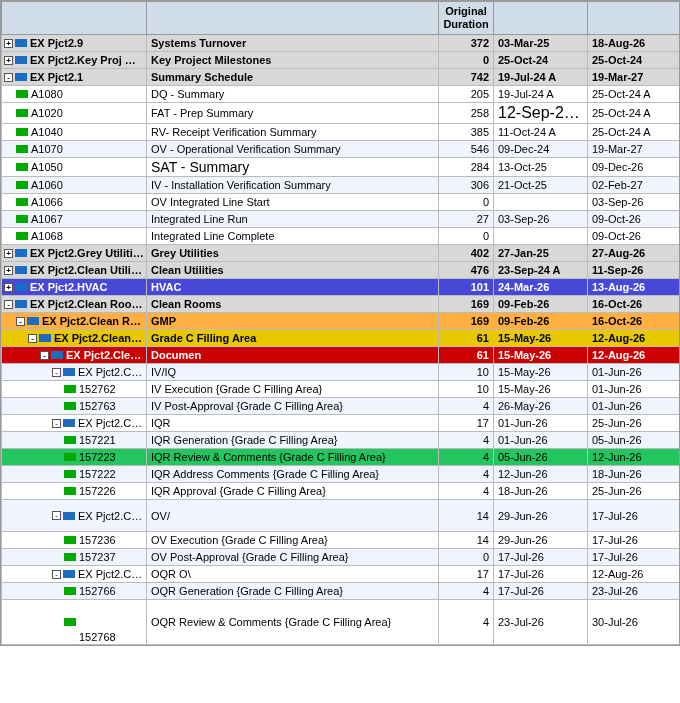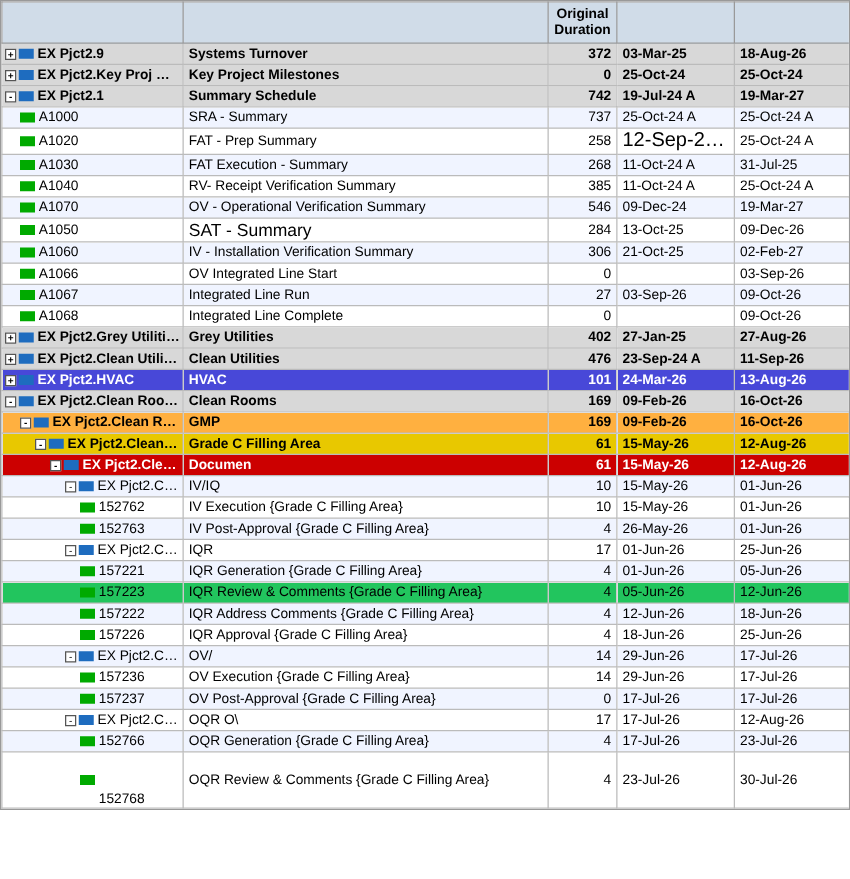--- a/index.html
+++ b/index.html
@@ -100,59 +100,46 @@
               <span style="display: inline-flex; align-items: center; justify-content: center; width: 9px; height: 9px; border: 1px solid rgb(85, 85, 85); font-size: 8px; margin-right: 2px; background: rgb(255, 255, 255); color: rgb(0, 0, 0); flex-shrink: 0; cursor: pointer;">-</span>
               <span style="display: inline-block; width: 12px; height: 8px; margin-right: 3px; flex-shrink: 0; background: rgb(30, 108, 191);"></span>
               <span style="font-size: 11px; white-space: nowrap; overflow: hidden; text-overflow: ellipsis;">EX Pjct2.1</span>
             </div>
           </td>
           <td style="border: 1px solid rgb(187, 187, 187); padding: 1px 4px; height: 17px; overflow: hidden; color: rgb(0, 0, 0); font-weight: bold; font-size: 11px; white-space: nowrap; text-overflow: ellipsis;">Summary Schedule</td>
           <td style="border: 1px solid rgb(187, 187, 187); padding: 1px 4px; height: 17px; text-align: right; color: rgb(0, 0, 0); font-weight: bold; font-size: 11px;">742</td>
           <td style="border: 1px solid rgb(187, 187, 187); padding: 1px 4px; height: 17px; color: rgb(0, 0, 0); font-weight: bold; font-size: 11px; white-space: nowrap;">19-Jul-24 A</td>
           <td style="border: 1px solid rgb(187, 187, 187); padding: 1px 4px; height: 17px; color: rgb(0, 0, 0); font-weight: bold; font-size: 11px; white-space: nowrap;">19-Mar-27</td>
         </tr>
-        <tr style="background: rgb(240, 244, 255);">
-          <td style="border: 1px solid rgb(187, 187, 187); padding: 1px 2px; height: 17px; overflow: hidden; color: rgb(0, 0, 0); font-weight: normal;">
-            <div style="display: flex; align-items: center; overflow: hidden;">
-              <span style="display: inline-block; width: 12px; flex-shrink: 0;"></span>
-              <span style="display: inline-block; width: 12px; height: 8px; margin-right: 3px; flex-shrink: 0; background: rgb(0, 170, 0);"></span>
-              <span style="font-size: 11px; white-space: nowrap; overflow: hidden; text-overflow: ellipsis;">A1000</span>
-            </div>
-          </td>
-          <td style="border: 1px solid rgb(187, 187, 187); padding: 1px 4px; height: 17px; overflow: hidden; color: rgb(0, 0, 0); font-weight: normal; font-size: 11px; white-space: nowrap; text-overflow: ellipsis;">SRA - Summary</td>
-          <td style="border: 1px solid rgb(187, 187, 187); padding: 1px 4px; height: 17px; text-align: right; color: rgb(0, 0, 0); font-weight: normal; font-size: 11px;">737</td>
-          <td style="border: 1px solid rgb(187, 187, 187); padding: 1px 4px; height: 17px; color: rgb(0, 0, 0); font-weight: normal; font-size: 11px; white-space: nowrap;">25-Oct-24 A</td>
+        <tr style="background: rgb(255, 255, 255);">
+          <td style="border: 1px solid rgb(187, 187, 187); padding: 1px 2px; height: 17px; overflow: hidden; color: rgb(0, 0, 0); font-weight: normal;">
+            <div style="display: flex; align-items: center; overflow: hidden;">
+              <span style="display: inline-block; width: 12px; flex-shrink: 0;"></span>
+              <span style="display: inline-block; width: 12px; height: 8px; margin-right: 3px; flex-shrink: 0; background: rgb(0, 170, 0);"></span>
+              <span style="font-size: 11px; white-space: nowrap; overflow: hidden; text-overflow: ellipsis;">A1080</span>
+            </div>
+          </td>
+          <td style="border: 1px solid rgb(187, 187, 187); padding: 1px 4px; height: 17px; overflow: hidden; color: rgb(0, 0, 0); font-weight: normal; font-size: 11px; white-space: nowrap; text-overflow: ellipsis;">DQ - Summary</td>
+          <td style="border: 1px solid rgb(187, 187, 187); padding: 1px 4px; height: 17px; text-align: right; color: rgb(0, 0, 0); font-weight: normal; font-size: 11px;">205</td>
+          <td style="border: 1px solid rgb(187, 187, 187); padding: 1px 4px; height: 17px; color: rgb(0, 0, 0); font-weight: normal; font-size: 11px; white-space: nowrap;">19-Jul-24 A</td>
           <td style="border: 1px solid rgb(187, 187, 187); padding: 1px 4px; height: 17px; color: rgb(0, 0, 0); font-weight: normal; font-size: 11px; white-space: nowrap;">25-Oct-24 A</td>
         </tr>
         <tr style="background: rgb(255, 255, 255);">
           <td style="border: 1px solid rgb(187, 187, 187); padding: 1px 2px; height: 17px; overflow: hidden; color: rgb(0, 0, 0); font-weight: normal;">
             <div style="display: flex; align-items: center; overflow: hidden;">
               <span style="display: inline-block; width: 12px; flex-shrink: 0;"></span>
               <span style="display: inline-block; width: 12px; height: 8px; margin-right: 3px; flex-shrink: 0; background: rgb(0, 170, 0);"></span>
               <span style="font-size: 11px; white-space: nowrap; overflow: hidden; text-overflow: ellipsis;">A1020</span>
             </div>
           </td>
           <td style="border: 1px solid rgb(187, 187, 187); padding: 1px 4px; height: 17px; overflow: hidden; color: rgb(0, 0, 0); font-weight: normal; font-size: 11px; white-space: nowrap; text-overflow: ellipsis;">FAT - Prep Summary</td>
           <td style="border: 1px solid rgb(187, 187, 187); padding: 1px 4px; height: 17px; text-align: right; color: rgb(0, 0, 0); font-weight: normal; font-size: 11px;">258</td>
           <td style="border: 1px solid rgb(187, 187, 187); padding: 1px 4px; height: 17px; color: rgb(0, 0, 0); font-weight: normal; font-size: 16px; white-space: nowrap;">12-Sep-24 A</td>
           <td style="border: 1px solid rgb(187, 187, 187); padding: 1px 4px; height: 17px; color: rgb(0, 0, 0); font-weight: normal; font-size: 11px; white-space: nowrap;">25-Oct-24 A</td>
         </tr>
-        <tr style="background: rgb(240, 244, 255);">
-          <td style="border: 1px solid rgb(187, 187, 187); padding: 1px 2px; height: 17px; overflow: hidden; color: rgb(0, 0, 0); font-weight: normal;">
-            <div style="display: flex; align-items: center; overflow: hidden;">
-              <span style="display: inline-block; width: 12px; flex-shrink: 0;"></span>
-              <span style="display: inline-block; width: 12px; height: 8px; margin-right: 3px; flex-shrink: 0; background: rgb(0, 170, 0);"></span>
-              <span style="font-size: 11px; white-space: nowrap; overflow: hidden; text-overflow: ellipsis;">A1030</span>
-            </div>
-          </td>
-          <td style="border: 1px solid rgb(187, 187, 187); padding: 1px 4px; height: 17px; overflow: hidden; color: rgb(0, 0, 0); font-weight: normal; font-size: 11px; white-space: nowrap; text-overflow: ellipsis;">FAT Execution - Summary</td>
-          <td style="border: 1px solid rgb(187, 187, 187); padding: 1px 4px; height: 17px; text-align: right; color: rgb(0, 0, 0); font-weight: normal; font-size: 11px;">268</td>
-          <td style="border: 1px solid rgb(187, 187, 187); padding: 1px 4px; height: 17px; color: rgb(0, 0, 0); font-weight: normal; font-size: 11px; white-space: nowrap;">11-Oct-24 A</td>
-          <td style="border: 1px solid rgb(187, 187, 187); padding: 1px 4px; height: 17px; color: rgb(0, 0, 0); font-weight: normal; font-size: 11px; white-space: nowrap;">31-Jul-25</td>
-        </tr>
         <tr style="background: rgb(255, 255, 255);">
           <td style="border: 1px solid rgb(187, 187, 187); padding: 1px 2px; height: 17px; overflow: hidden; color: rgb(0, 0, 0); font-weight: normal;">
             <div style="display: flex; align-items: center; overflow: hidden;">
               <span style="display: inline-block; width: 12px; flex-shrink: 0;"></span>
               <span style="display: inline-block; width: 12px; height: 8px; margin-right: 3px; flex-shrink: 0; background: rgb(0, 170, 0);"></span>
               <span style="font-size: 11px; white-space: nowrap; overflow: hidden; text-overflow: ellipsis;">A1040</span>
             </div>
           </td>
           <td style="border: 1px solid rgb(187, 187, 187); padding: 1px 4px; height: 17px; overflow: hidden; color: rgb(0, 0, 0); font-weight: normal; font-size: 11px; white-space: nowrap; text-overflow: ellipsis;">RV- Receipt Verification Summary</td>
           <td style="border: 1px solid rgb(187, 187, 187); padding: 1px 4px; height: 17px; text-align: right; color: rgb(0, 0, 0); font-weight: normal; font-size: 11px;">385</td>
@@ -443,21 +430,21 @@
         </tr>
         <tr style="background: rgb(240, 244, 255);">
           <td style="border: 1px solid rgb(187, 187, 187); padding: 1px 2px; height: 17px; overflow: hidden; color: rgb(0, 0, 0); font-weight: normal;">
             <div style="display: flex; align-items: center; overflow: hidden;">
               <span style="display: inline-block; width: 48px; flex-shrink: 0;"></span>
               <span style="display: inline-flex; align-items: center; justify-content: center; width: 9px; height: 9px; border: 1px solid rgb(85, 85, 85); font-size: 8px; margin-right: 2px; background: rgb(255, 255, 255); color: rgb(0, 0, 0); flex-shrink: 0; cursor: pointer;">-</span>
               <span style="display: inline-block; width: 12px; height: 8px; margin-right: 3px; flex-shrink: 0; background: rgb(30, 108, 191);"></span>
               <span style="font-size: 11px; white-space: nowrap; overflow: hidden; text-overflow: ellipsis;">EX Pjct2.Clean Rooms.GMP Rooms.Grade C Filling Area.1.OV OV/</span>
             </div>
           </td>
-          <td style="border: 1px solid rgb(187, 187, 187); padding: 1px 4px; height: 17px; overflow: hidden; color: rgb(0, 0, 0); font-weight: normal; font-size: 11px; white-space: nowrap; text-overflow: ellipsis;">OV/</td>
+          <td style="border: 1px solid rgb(187, 187, 187); padding: 1px 4px; height: 32px; overflow: hidden; color: rgb(0, 0, 0); font-weight: normal; font-size: 11px; white-space: nowrap; text-overflow: ellipsis;">OV/</td>
           <td style="border: 1px solid rgb(187, 187, 187); padding: 1px 4px; height: 17px; text-align: right; color: rgb(0, 0, 0); font-weight: normal; font-size: 11px;">14</td>
           <td style="border: 1px solid rgb(187, 187, 187); padding: 1px 4px; height: 17px; color: rgb(0, 0, 0); font-weight: normal; font-size: 11px; white-space: nowrap;">29-Jun-26</td>
           <td style="border: 1px solid rgb(187, 187, 187); padding: 1px 4px; height: 17px; color: rgb(0, 0, 0); font-weight: normal; font-size: 11px; white-space: nowrap;">17-Jul-26</td>
         </tr>
         <tr style="background: rgb(255, 255, 255);">
           <td style="border: 1px solid rgb(187, 187, 187); padding: 1px 2px; height: 17px; overflow: hidden; color: rgb(0, 0, 0); font-weight: normal;">
             <div style="display: flex; align-items: center; overflow: hidden;">
               <span style="display: inline-block; width: 60px; flex-shrink: 0;"></span>
               <span style="display: inline-block; width: 12px; height: 8px; margin-right: 3px; flex-shrink: 0; background: rgb(0, 170, 0);"></span>
               <span style="font-size: 11px; white-space: nowrap; overflow: hidden; text-overflow: ellipsis;">157236</span>

